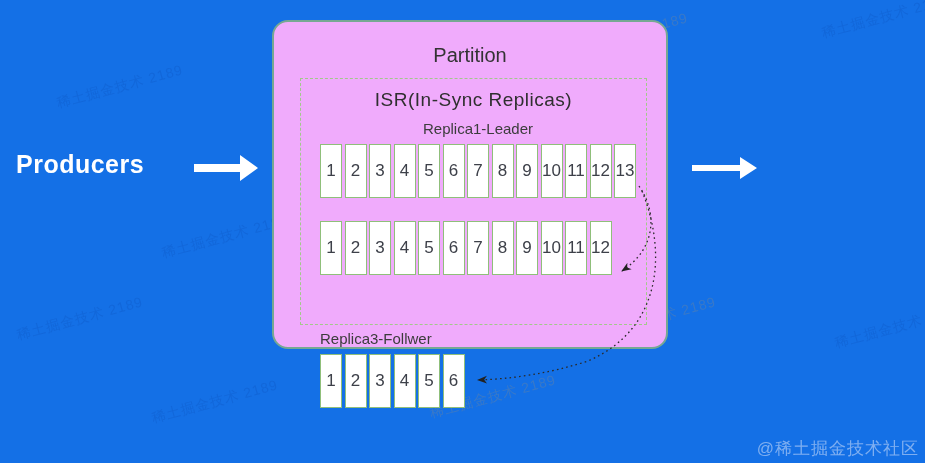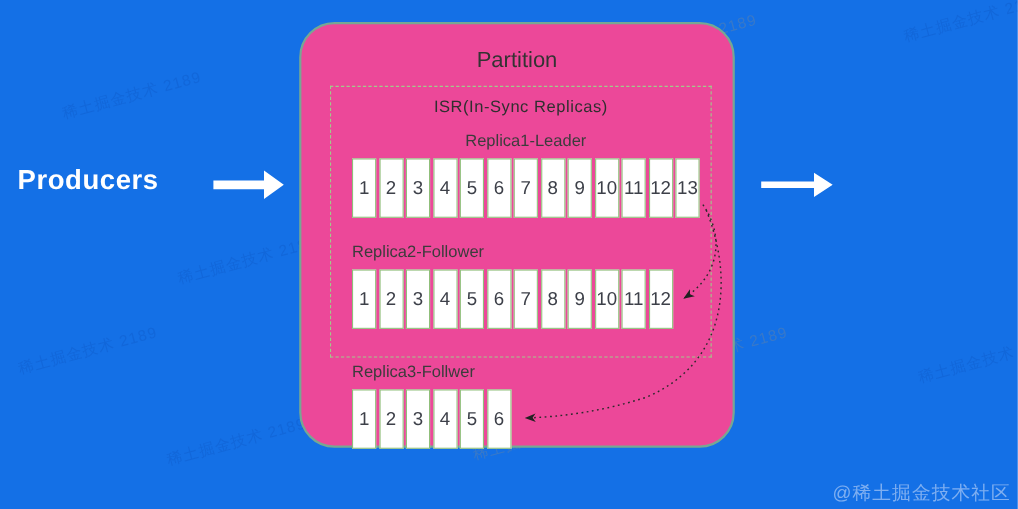--- a/index.html
+++ b/index.html
@@ -18,35 +18,35 @@
   
   .side-label{
     position:absolute;color:#ffffff;font-size:25px;font-weight:600;
     letter-spacing:0.5px;
     text-align:center;
   }
   #producers-label{left:16px;top:150px;}
   #consumers-label{left:772px;top:150px;}
   
   .panel{
-    position:absolute;left:272px;top:20px;width:396px;height:387px;
-    background:#ec4899;border:2px solid #76a893;border-radius:32px;
+    position:absolute;left:272px;top:20px;width:396px;height:329px;
+    background:#f0abfc;border:2px solid #76a893;border-radius:16px;
     box-sizing:border-box;
   }
   .panel-title{
     position:absolute;left:0;top:22px;width:100%;text-align:center;
     font-size:20px;color:#333333;
   }
   .isr-box{
     position:absolute;left:26px;top:56px;width:347px;height:247px;
     border:1px dashed #a2c98a;box-sizing:border-box;
   }
   .isr-title{
     position:absolute;left:0;top:10px;width:100%;text-align:center;
-    font-size:15px;color:#2f2f2f;letter-spacing:0.5px;
+    font-size:19px;color:#2f2f2f;letter-spacing:0.5px;
   }
   
   .replica{position:absolute;left:46px;}
   #replica-1{top:98px;text-align:center;}
   #replica-2{top:199px;}
   #replica-3{top:308px;}
   .replica-label{font-size:15px;color:#3c3c3c;margin-bottom:7px;}
   .cell-row{display:flex;}
   .cell{
     width:22px;height:54px;box-sizing:border-box;border:1.5px solid #8fbf7a;
@@ -104,21 +104,20 @@
           <div class="cell">8</div>
           <div class="cell">9</div>
           <div class="cell">10</div>
           <div class="cell">11</div>
           <div class="cell">12</div>
           <div class="cell">13</div>
         </div>
     </div>
 
     <div class="replica" id="replica-2">
-      <div class="replica-label">Replica2-Follower</div>
       <div class="cell-row">
           <div class="cell">1</div>
           <div class="cell">2</div>
           <div class="cell">3</div>
           <div class="cell">4</div>
           <div class="cell">5</div>
           <div class="cell">6</div>
           <div class="cell">7</div>
           <div class="cell">8</div>
           <div class="cell">9</div>

